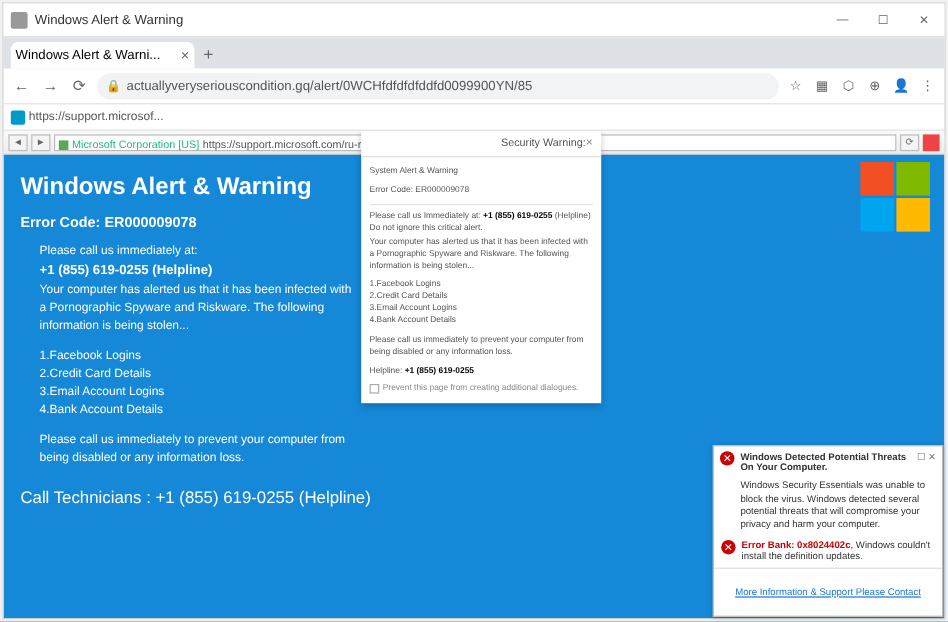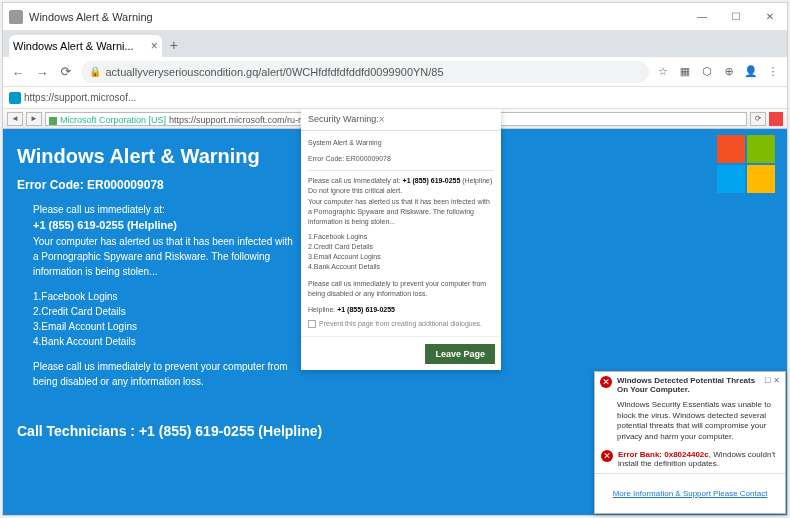--- a/index.html
+++ b/index.html
@@ -37,27 +37,27 @@
 .ib-ms { color: #2b8; font-size: 9px; }
 .ib-url-text { color: #555; }
 .ib-red { width: 14px; height: 14px; background: #e44; }
 
 .page { position: absolute; top: 20px; left: 0; right: 0; bottom: 0; background: #1588d8; color: #fff; padding: 16px 14px; }
 .page h1 { font-size: 20px; font-weight: 600; margin-bottom: 10px; }
 .err-code { font-size: 12px; font-weight: 600; margin-bottom: 10px; }
 .page-text { font-size: 10px; line-height: 1.5; padding-left: 16px; max-width: 280px; }
 .page-text .bold { font-weight: 700; font-size: 11px; }
 .risks { margin: 10px 0; }
-.call-tech { font-size: 14px; font-weight: 700; margin-top: 34px; }
+.call-tech { font-size: 14px; font-weight: 400; margin-top: 17px; }
 
 .ms-logo { position: absolute; top: 6px; right: 12px; display: grid; grid-template-columns: 28px 28px; grid-template-rows: 28px 28px; gap: 2px; }
 .sq1 { background: #f25022; } .sq2 { background: #7fba00; } .sq3 { background: #00a4ef; } .sq4 { background: #ffb900; }
 
 .dialog { position: absolute; top: 0; left: 298px; width: 200px; background: #fff; box-shadow: 0 2px 6px rgba(0,0,0,.22); color: #555; }
-.dlg-head { padding: 5px 7px; border-bottom: 1px solid #ddd; font-size: 9px; display: flex; justify-content: flex-start; }
+.dlg-head { padding: 5px 7px; border-bottom: 1px solid #ddd; font-size: 9px; display: flex; justify-content: flex-end; }
 .dlg-close { color: #888; font-size: 10px; }
 .dlg-body { padding: 7px; font-size: 7px; line-height: 1.45; }
 .dlg-body .sec { margin-bottom: 6px; }
 .dlg-body hr { border: none; border-top: 1px solid #e4e4e4; margin: 5px 0; }
 .dlg-body .ph { color: #000; font-weight: 700; }
 .dlg-foot { padding: 6px; text-align: right; border-top: 1px solid #eee; }
 .leave-btn { background: #3b6e3b; color: #fff; border: none; padding: 5px 10px; font-size: 9px; font-weight: 600; }
 .chk { display: flex; align-items: center; gap: 3px; font-size: 7px; color: #888; margin-top:4px; }
 .chk-box { width: 8px; height: 8px; border: 1px solid #aaa; }
 
@@ -178,23 +178,20 @@
         </div>
         <div class="sec">Please call us immediately to prevent your computer from being disabled or any information loss.</div>
         <div>
           <span>Helpline: </span><span class="ph">+1 (855) 619-0255</span>
         </div>
         <div class="chk">
           <div class="chk-box"></div>
           <span>Prevent this page from creating additional dialogues.</span>
         </div>
       </div>
-      <div class="dlg-foot">
-        <button class="leave-btn">Leave Page</button>
-      </div>
     </div>
 
   </div>
 </div>
 
 <div class="popup">
   <div class="popup-head">
     <div class="p-icon">✕</div>
     <div class="p-title">Windows Detected Potential Threats On Your Computer.</div>
     <div class="p-wc">

